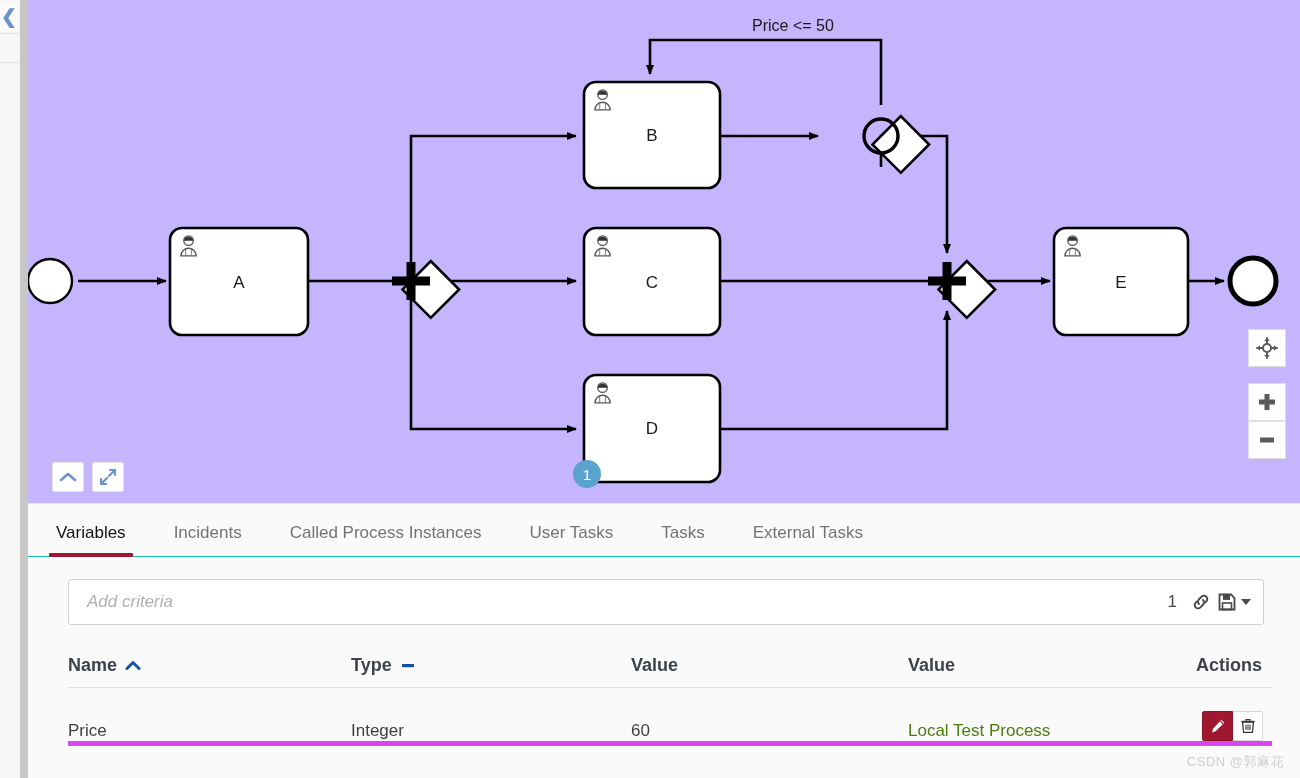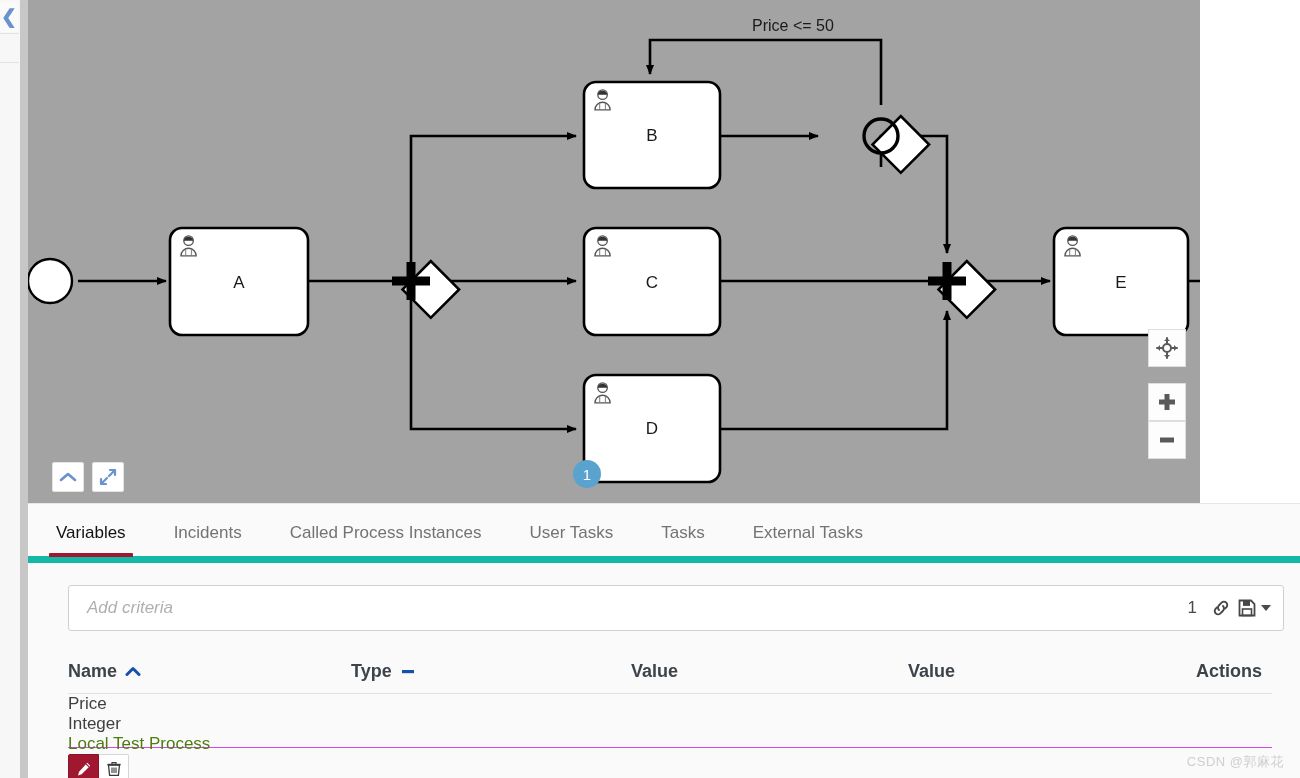--- a/index.html
+++ b/index.html
@@ -12,57 +12,57 @@
   .app{position:relative;width:1300px;height:778px;}
 
   
   .left-rail{position:absolute;left:0;top:0;width:20px;height:778px;background:#f7f7f7;border-right:1px solid #e0e0e0;}
   .rail-collapse{position:absolute;left:0px;top:2px;width:18px;height:30px;color:#6a92cd;font-size:19px;line-height:30px;text-align:center;cursor:pointer;font-weight:700;background:#fafafa;}
   .rail-sep{position:absolute;left:0;top:33px;width:19px;height:1px;background:#e3e3e3;}
   .rail-sep2{position:absolute;left:0;top:62px;width:19px;height:1px;background:#e3e3e3;}
   .rail-scroll{position:absolute;left:20px;top:0;width:8px;height:778px;background:#c7c7c7;}
 
   
-  .diagram-pane{position:absolute;left:28px;top:0;width:1172px;height:503px;background:#a3a3a3;overflow:hidden;}
+  .diagram-pane{position:absolute;left:28px;top:0;width:1272px;height:503px;background:#c4b5fd;overflow:hidden;}
   .diagram-svg{position:absolute;left:0;top:0;}
 
   
   .diagram-tools-bl{position:absolute;left:24px;top:462px;display:flex;gap:8px;}
   .tool-btn{width:30px;height:28px;background:#ffffff;border:1px solid #e4e4e4;border-radius:2px;display:flex;align-items:center;justify-content:center;cursor:pointer;}
   .tool-btn svg{display:block;}
   .zoom-tools{position:absolute;right:14px;top:329px;display:flex;flex-direction:column;align-items:center;}
   .zoom-btn{width:36px;height:36px;background:#fdfdfd;border:1px solid #dedede;display:flex;align-items:center;justify-content:center;cursor:pointer;}
   .zoom-gap{height:16px;}
 
   
   .bottom-panel{position:absolute;left:28px;top:503px;width:1272px;height:275px;background:#fafafa;border-top:1px solid #e6e6e6;}
-  .tabs{position:relative;height:52px;border-bottom:7px solid #14b8a6;padding-left:4px;display:flex;align-items:flex-end;}
+  .tabs{position:relative;height:52px;border-bottom:1px solid #14b8a6;padding-left:4px;display:flex;align-items:flex-end;}
   .tab{position:relative;padding:0 24px 13px 24px;font-size:17px;color:#737373;cursor:pointer;white-space:nowrap;}
   .tab.active{color:#111111;}
   .tab.active:after{content:"";position:absolute;left:17px;right:17px;bottom:-1px;height:4px;background:#a01830;border-radius:1px;}
 
   
-  .criteria-wrap{padding:22px 16px 0 12px;}
+  .criteria-wrap{padding:22px 36px 0 12px;}
   .criteria-box{position:relative;height:44px;background:#ffffff;border:1px solid #cfcfcf;border-radius:3px;display:flex;align-items:center;padding:0 12px 0 18px;margin-left:28px;}
   .criteria-ph{flex:1;font-size:17px;font-style:italic;color:#b0b0b0;cursor:text;}
   .criteria-count{font-size:17px;color:#4a4a4a;margin-right:14px;}
   .icon-btn{display:flex;align-items:center;justify-content:center;cursor:pointer;margin-right:6px;}
   .save-group{display:flex;align-items:center;cursor:pointer;gap:4px;}
   .caret{width:0;height:0;border-left:5px solid transparent;border-right:5px solid transparent;border-top:6px solid #4a4a4a;}
 
   
   .table{margin:18px 28px 18px 40px;}
   .thead{display:flex;align-items:center;height:44px;border-bottom:1px solid #e2e2e2;}
   .th{font-size:18px;font-weight:700;color:#3d434a;display:flex;align-items:center;gap:8px;cursor:pointer;}
   .c-name{width:283px;}
   .c-type{width:280px;}
   .c-value{width:277px;}
   .c-scope{width:288px;}
   .c-actions{flex:1;display:flex;justify-content:flex-end;padding-right:10px;}
-  .tbody .tr{display:flex;align-items:flex-start;height:53px;border-bottom:1px solid #d946ef;flex-direction:column;}
+  .tbody .tr{display:flex;align-items:flex-end;height:53px;border-bottom:5px solid #d946ef;}
   .td{font-size:17px;color:#3f3f3f;}
   .td.link{color:#4d7c0f;cursor:pointer;}
   .actions-cell{flex:1;display:flex;justify-content:flex-end;padding-right:9px;}
   .act-btns{display:flex;}
   .act-edit{width:29px;height:28px;background:#a01830;border:1px solid #8d1329;display:flex;align-items:center;justify-content:center;cursor:pointer;border-radius:2px 0 0 2px;}
   .act-del{width:29px;height:28px;background:#ffffff;border:1px solid #d6d6d6;border-left:none;display:flex;align-items:center;justify-content:center;cursor:pointer;border-radius:0 2px 2px 0;}
 
   .watermark{position:absolute;right:16px;bottom:8px;font-size:13px;color:#cfcfcf;letter-spacing:.5px;}
 </style>
 </head>
@@ -277,20 +277,21 @@
         </div>
         <div class="th c-value">Value</div>
         <div class="th c-scope">Value</div>
         <div class="th c-actions">Actions</div>
       </div>
 
       <div class="tbody">
         <div class="tr">
           <div class="td c-name">Price</div>
           <div class="td c-type">Integer</div>
+          <div class="td c-value">60</div>
           <div class="td c-scope link">Local Test Process</div>
           <div class="actions-cell">
             <div class="act-btns">
               <div class="act-edit">
                 <svg width="16" height="16" viewBox="0 0 16 16">
                   <path d="M11.3,1.8 L14.2,4.7 L5.6,13.3 L2,14.4 L3.1,10.8 Z" fill="#ffffff"></path>
                   <path d="M10.2,3 L13,5.8" stroke="#a01830" stroke-width="1.1"></path>
                 </svg>
               </div>
               <div class="act-del">

